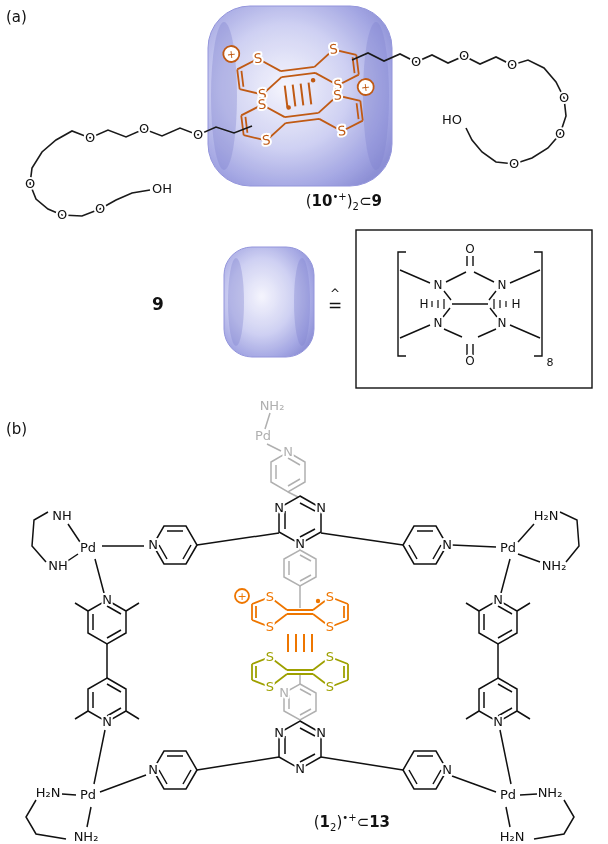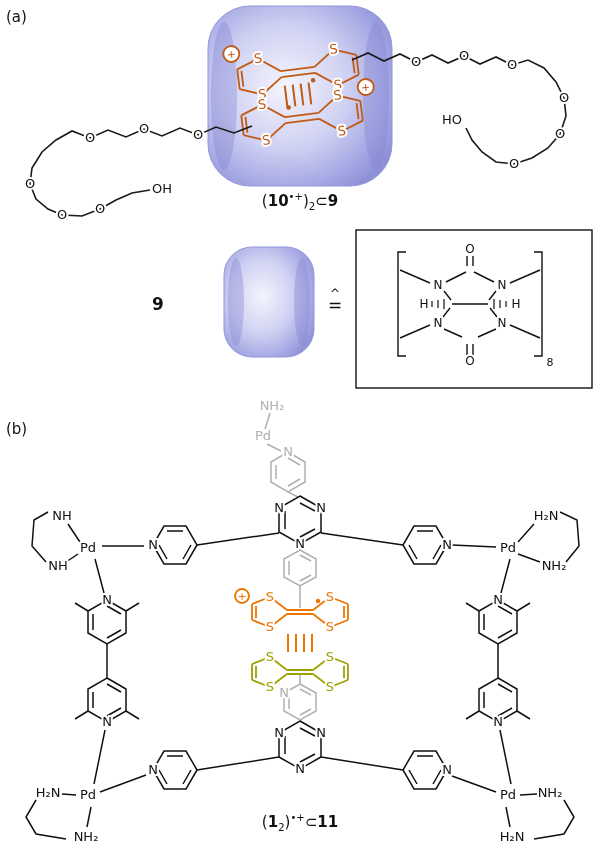--- a/index.html
+++ b/index.html
@@ -1,19 +1,19 @@
 <!DOCTYPE html>
 <html><head>
 <meta charset="utf-8">
 <style>
   body{margin:0;background:#fff}
   .page{position:relative;width:608px;height:844px;background:#ffffff;overflow:hidden;
         font-family:"DejaVu Sans",sans-serif;color:#111}
   .plabel{position:absolute;font-size:15px;color:#111}
-  .caption{position:absolute;font-size:15px;text-align:center;white-space:nowrap}
+  .caption{position:absolute;font-size:15px;text-align:right;white-space:nowrap}
   .caption b{font-weight:bold}
   .caption sub,.caption sup{font-size:10px}
   .lbl9{position:absolute;font-size:17px;font-weight:bold}
   .equiv{position:absolute;display:flex;flex-direction:column;align-items:center;width:20px}
   .equiv .hat{font-size:12px;line-height:7px}
   .equiv .eq{font-size:17px;line-height:15px}
   svg{position:absolute;left:0;top:0}
   svg text.atom{font-size:13px;text-anchor:middle;paint-order:stroke;stroke:#ffffff;
         stroke-width:4px;stroke-linejoin:round;font-family:"DejaVu Sans",sans-serif}
   svg text.f12{font-size:12px}
@@ -34,21 +34,21 @@
   </div>
 
   <div class="lbl9" style="left:152px;top:294px">9</div>
 
   <div class="equiv" style="left:325px;top:291px">
     <span class="hat">^</span>
     <span class="eq">=</span>
   </div>
 
   <div class="caption" style="left:210px;top:812px;width:180px">
-    <span>(</span><b>1</b><sub>2</sub><span>)</span><sup>•+</sup><span>⊂</span><b>11</b>
+    <span>(</span><b>1</b><sub>2</sub><span>)</span><sup>•+</sup><span>⊂</span><b>13</b>
   </div>
 
   <svg width="608" height="844" viewBox="0 0 608 844">
     <defs>
       <radialGradient id="barrel" cx="42%" cy="45%" r="68%">
         <stop offset="0%" stop-color="#f4f4fd"></stop>
         <stop offset="50%" stop-color="#cccef2"></stop>
         <stop offset="85%" stop-color="#9a9de0"></stop>
         <stop offset="100%" stop-color="#8487d2"></stop>
       </radialGradient>

